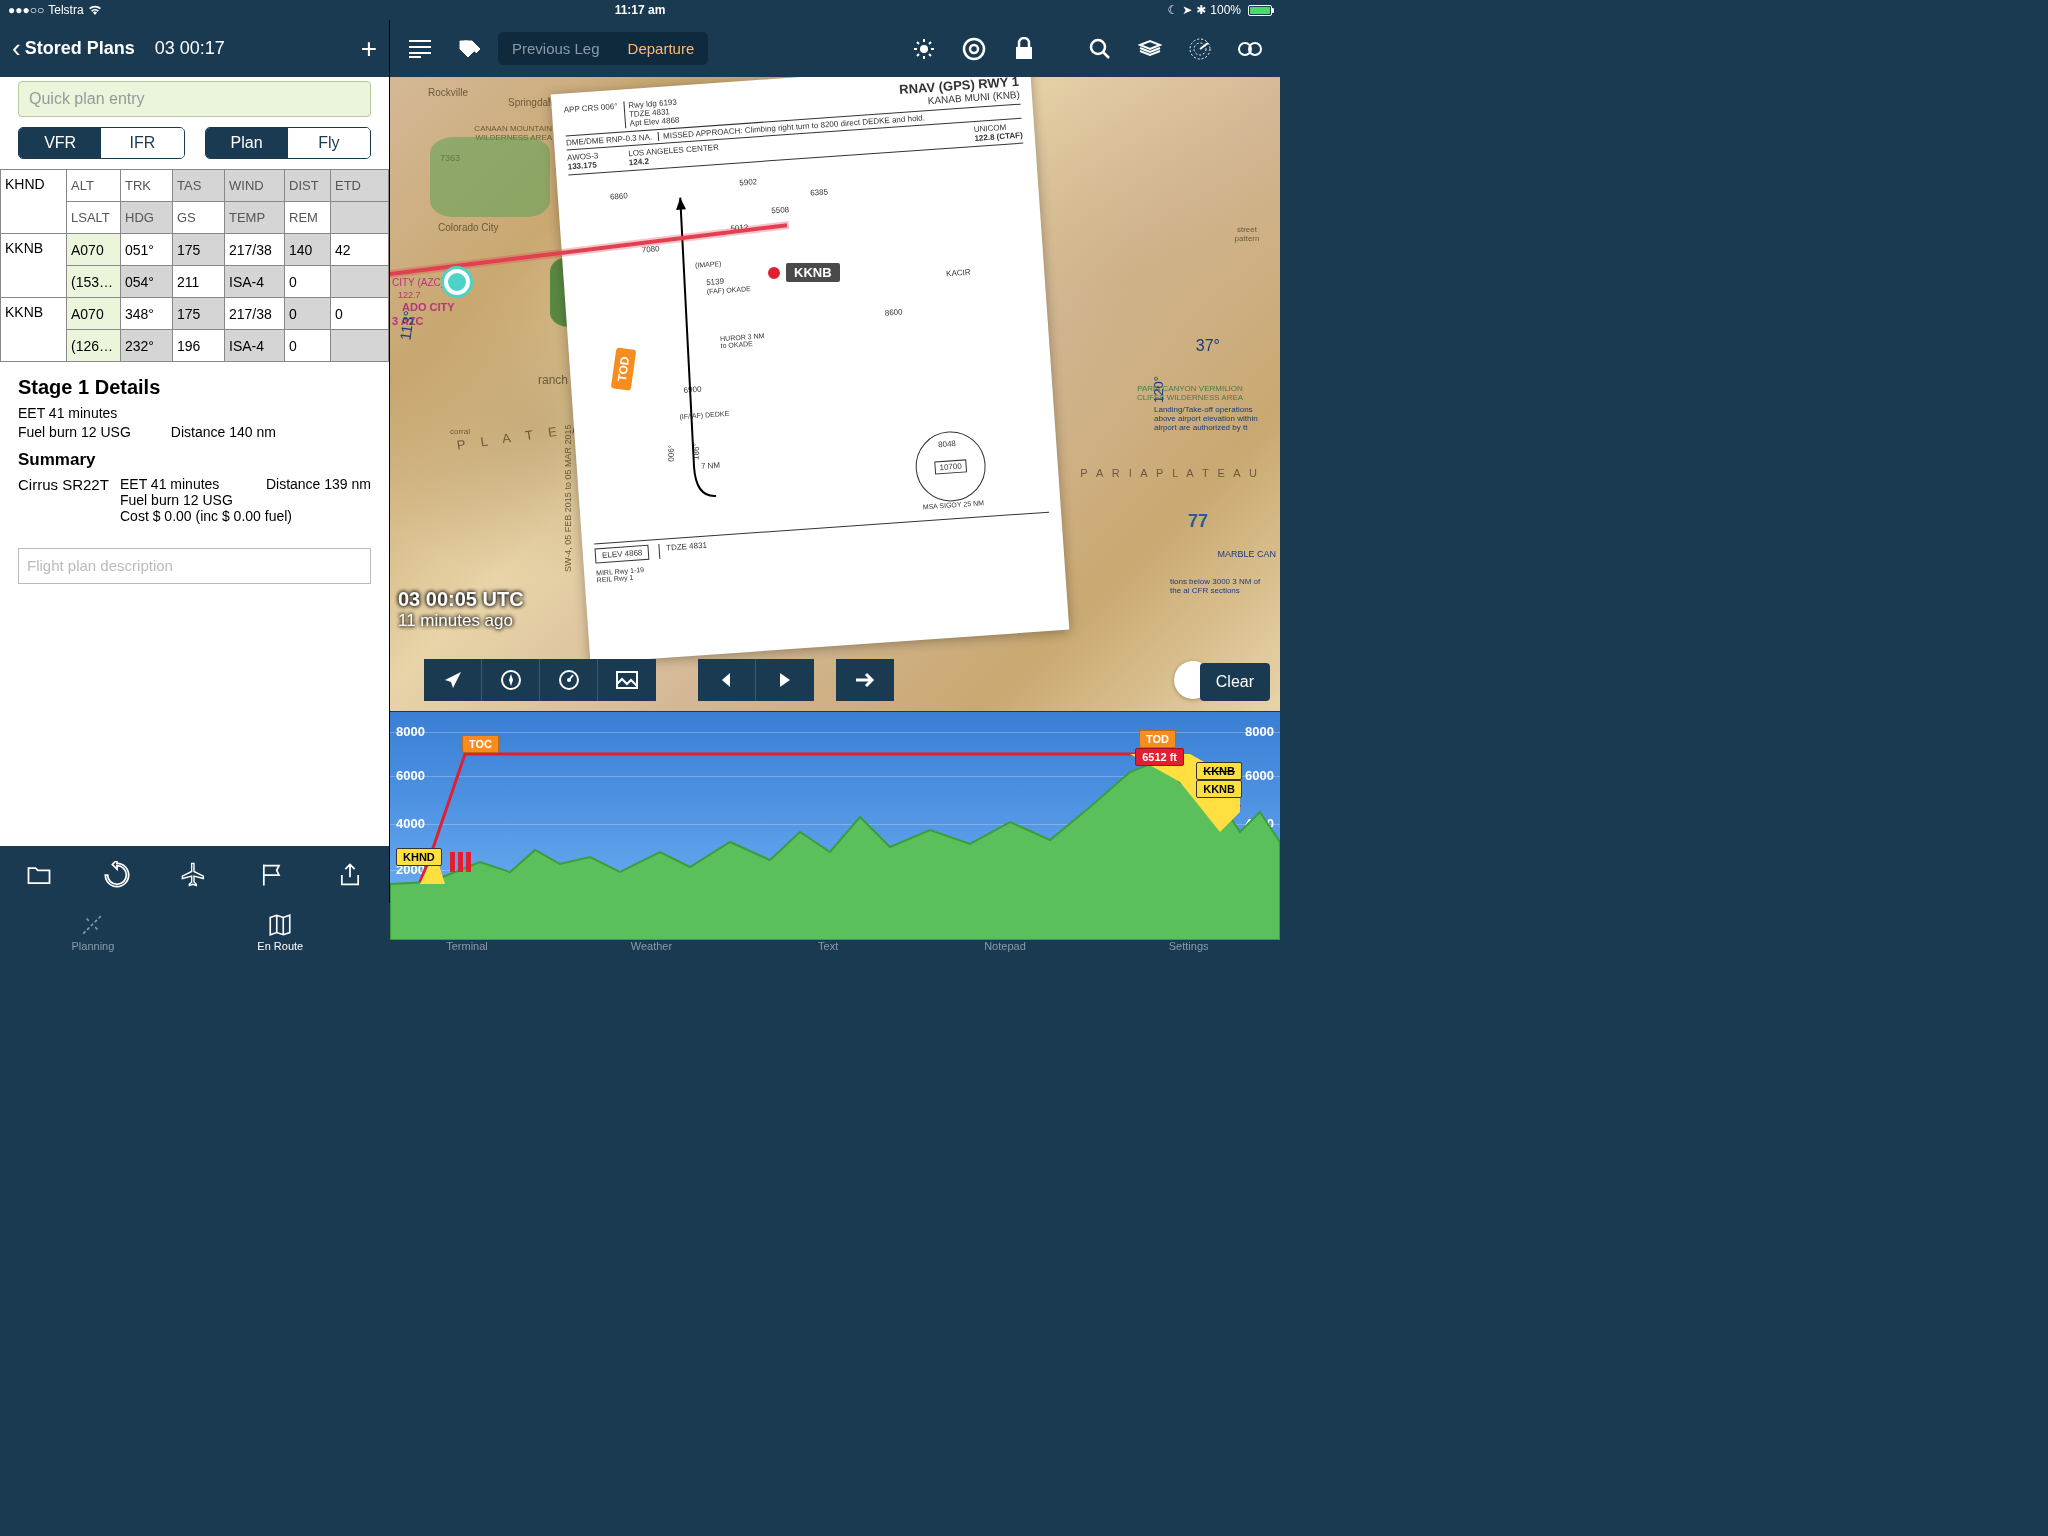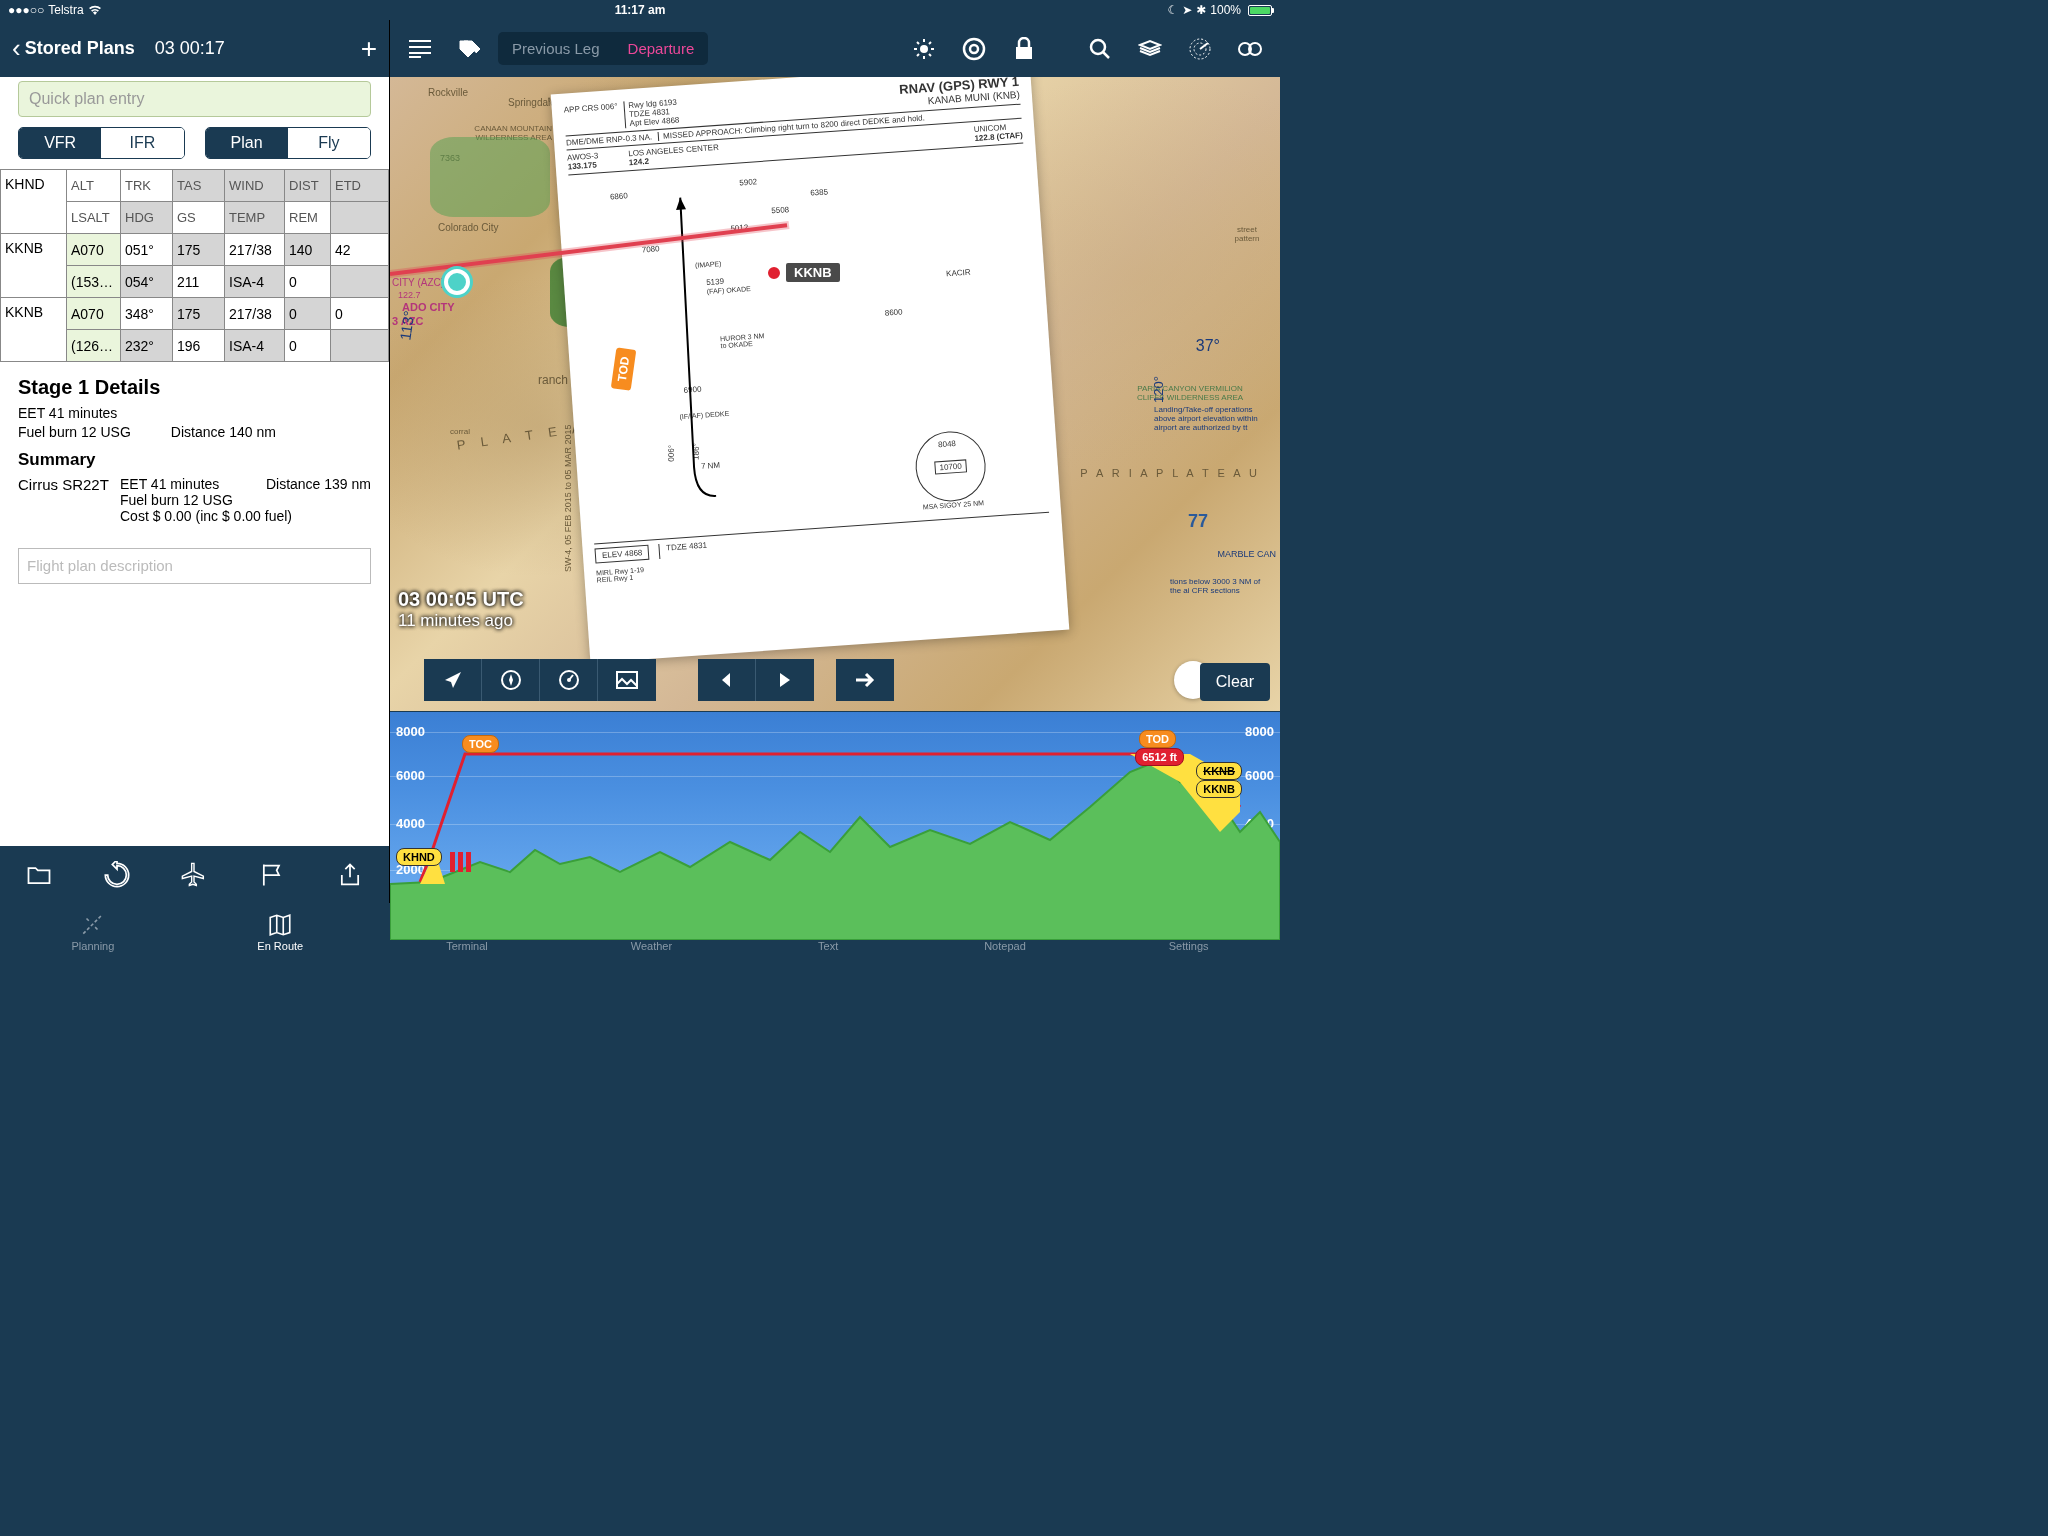--- a/index.html
+++ b/index.html
@@ -36,21 +36,21 @@
 .details h3{font-size:20px;font-weight:700;margin-bottom:6px}
 .details .line{margin-bottom:3px}
 .desc-box{margin:10px 18px;border:1px solid #bbb;padding:8px;color:#bbb;font-size:15px;min-height:36px}
 .left-bottom{margin-top:auto;height:57px;background:#1a3a52;display:flex;justify-content:space-around;align-items:center}
 .lb-icon{width:28px;height:28px;color:#fff}
 .right-panel{flex:1;display:flex;flex-direction:column;position:relative}
 .right-header{height:57px;background:#1a3a52;display:flex;align-items:center;gap:6px;padding:0 8px}
 .rh-btn{width:44px;height:44px;display:flex;align-items:center;justify-content:center;color:#fff}
 .leg-seg{display:flex;background:#0f2a3d;border-radius:5px;overflow:hidden}
 .leg-btn{padding:8px 14px;font-size:15px;color:#8a9aa8}
-.leg-btn.active{color:#ec4899}
+.leg-btn.active{color:#fdba74}
 .rh-gap{flex:1}
 .map-area{flex:1;position:relative;background:linear-gradient(135deg,#d4b896 0%,#c9a871 20%,#e8d4a8 40%,#d4b896 60%,#c9a871 80%,#e8d4a8 100%);overflow:hidden}
 .map-terrain{position:absolute;inset:0;background:
  radial-gradient(ellipse 200px 150px at 150px 350px,rgba(180,150,100,.5),transparent),
  radial-gradient(ellipse 300px 200px at 750px 200px,rgba(200,170,120,.4),transparent),
  radial-gradient(ellipse 250px 180px at 400px 100px,rgba(190,160,110,.4),transparent)}
 .weather-overlay{position:absolute;inset:0}
 .wx{position:absolute;background:rgba(60,150,60,.6);border-radius:20%}
 .chart-plate{position:absolute;left:180px;top:0;width:480px;height:570px;background:#fff;transform:rotate(-4deg);box-shadow:0 2px 12px rgba(0,0,0,.3);padding:12px;font-size:9px;color:#333}
 .chart-plate .title{text-align:right;font-size:13px;font-weight:700}
@@ -65,21 +65,21 @@
 .time-overlay .t1{font-size:20px;font-weight:600}
 .time-overlay .t2{font-size:17px}
 .map-toolbar{position:absolute;bottom:10px;left:34px;display:flex;gap:6px}
 .mt-seg{display:flex;background:#1a3a52}
 .mt-btn{width:58px;height:42px;display:flex;align-items:center;justify-content:center;color:#fff;border-right:1px solid #3a5a72}
 .mt-btn:last-child{border:none}
 .clear-btn{position:absolute;right:10px;bottom:10px;background:#1a3a52;color:#fff;padding:10px 16px;font-size:16px;border-radius:4px}
 .north-dot{position:absolute;right:68px;bottom:12px;width:38px;height:38px;background:#fff;border-radius:50%;box-shadow:0 1px 4px rgba(0,0,0,.3)}
 .profile{height:192px;background:linear-gradient(#3b7fd4 0%,#4a8fe0 40%,#6aabf0 100%);position:relative;border-top:1px solid #1a3a52}
 .prof-label{position:absolute;color:#fff;font-size:13px;font-weight:600}
-.prof-badge{position:absolute;padding:2px 6px;font-size:11px;font-weight:700;border-radius:8px;border:1px solid #333}
+.prof-badge{position:absolute;padding:2px 6px;font-size:11px;font-weight:700;border-radius:2px;border:1px solid #333}
 .badge-orange{background:#f78c1f;color:#fff;border-color:#c06810}
 .badge-yellow{background:#ffe040;color:#000}
 .badge-red{background:#e02030;color:#fff;border-color:#a01020}
 .bottom-tabs{height:57px;background:#1a3a52;display:flex;justify-content:space-around;align-items:center}
 .tab{display:flex;flex-direction:column;align-items:center;gap:2px;color:#8a9aa8;font-size:11px}
 .tab.active{color:#fff}
 .tab-icon{width:26px;height:26px}
 .map-text{position:absolute;font-size:10px;color:#6a5a3a}
 svg{display:block}
 </style>

